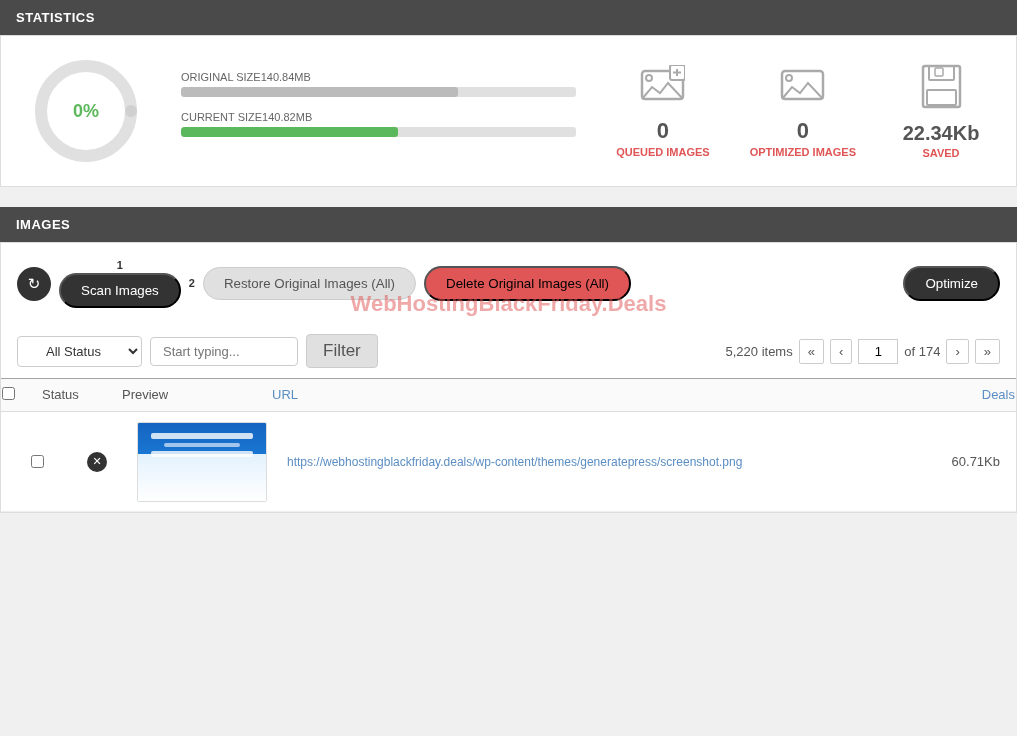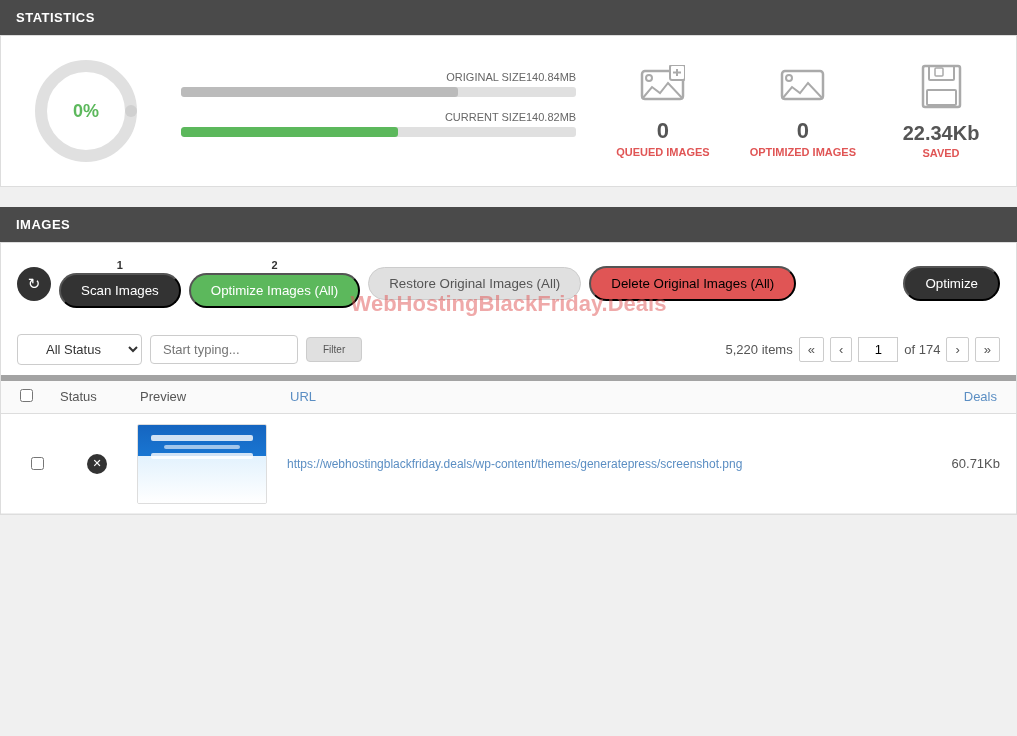--- a/index.html
+++ b/index.html
@@ -48,21 +48,21 @@
     
     .size-info {
       flex: 1;
       min-width: 200px;
     }
     .size-row {
       margin-bottom: 14px;
     }
     .size-label-row {
       display: flex;
-      justify-content: flex-end;
+      justify-content: flex-start;
       font-size: 11px;
       color: #666;
       margin-bottom: 4px;
     }
     .size-bar-track {
       height: 10px;
       background: #e0e0e0;
       border-radius: 3px;
       overflow: hidden;
     }
@@ -196,21 +196,21 @@
       font-size: 13px;
       color: #999;
       width: 148px;
     }
     .filter-btn {
       background: #e0e0e0;
       border: 1px solid #ccc;
       border-radius: 4px;
       padding: 6px 16px;
       cursor: pointer;
-      font-size: 10px;
+      font-size: 17px;
       color: #555;
     }
     .pagination-info {
       margin-left: auto;
       display: flex;
       align-items: center;
       gap: 6px;
       font-size: 13px;
       color: #555;
     }
@@ -228,22 +228,22 @@
       text-align: center;
       padding: 4px;
       border: 1px solid #ccc;
       font-size: 13px;
     }
 
     
     .table-header {
       display: grid;
       grid-template-columns: 40px 80px 150px 1fr 80px;
-      padding: 8px 19px;
-      border-top: 6px solid #a3a3a3;
+      padding: 8px 1px;
+      border-top: 1px solid #a3a3a3;
       border-bottom: 1px solid #ddd;
       background: #fafafa;
       font-size: 13px;
       color: #555;
     }
     .table-header .col-url {
       color: #5b8ec3;
     }
     .table-header .col-size {
       color: #5b8ec3;
@@ -430,21 +430,20 @@
   <div class="toolbar">
     <button class="refresh-btn">↻</button>
 
     <div class="btn-group-item">
       <div class="step-label">1</div>
       <button class="btn-scan">Scan Images</button>
     </div>
 
     <div class="btn-group-item">
       <div class="step-label">2</div>
-      <button class="btn-green">Optimize Images (All)</button>
     </div>
 
     <button class="btn-light">Restore Original Images (All)</button>
     <button class="btn-red">Delete Original Images (All)</button>
     <button class="btn-settings">Optimize</button>
   </div>
 
   <div class="filter-row">
     <select class="filter-select">
       <option>All Status</option>

